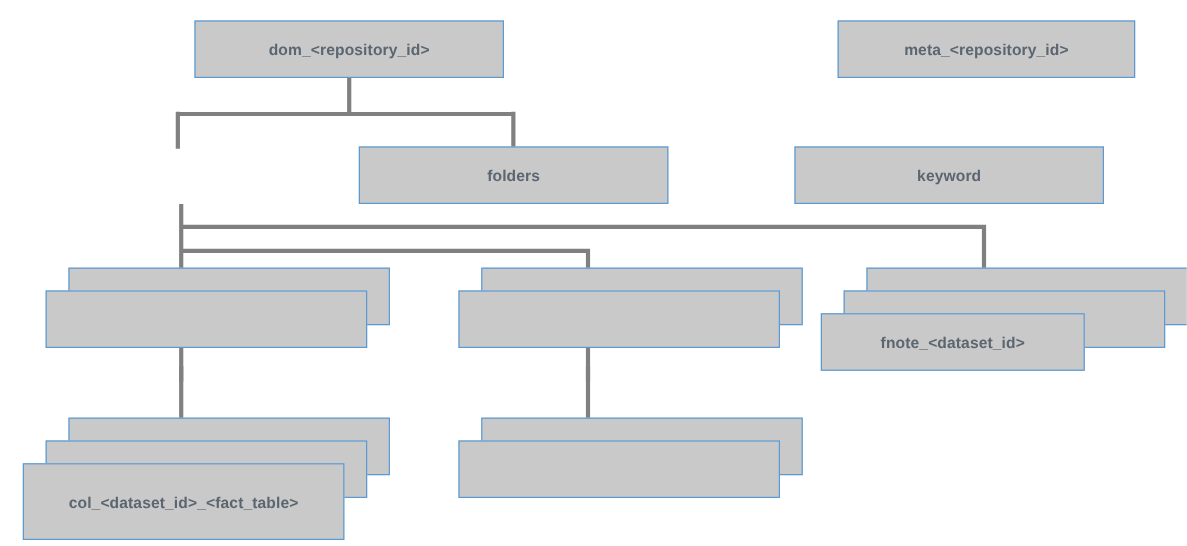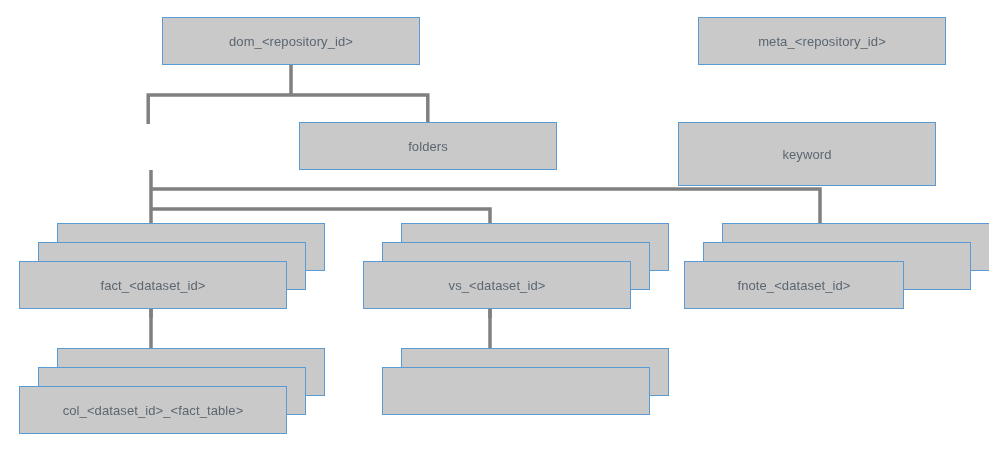--- a/index.html
+++ b/index.html
@@ -28,21 +28,21 @@
     box-sizing: border-box;
     background: #c9c9c9;
     border: 1px solid #5b9bd5;
     display: flex;
     align-items: center;
     justify-content: center;
     z-index: 3;
   }
   .node-label {
     font-size: 13px;
-    font-weight: normal;
+    font-weight: bold;
     color: #5b6670;
     letter-spacing: 0.1px;
     white-space: nowrap;
     text-align: center;
   }
   .stack-back {
     position: absolute;
     box-sizing: border-box;
     background: #c9c9c9;
     border: 1px solid #5b9bd5;
@@ -92,34 +92,28 @@
 
   <div class="node" style="left:698px; top:17px; width:248px; height:48px;">
     <span class="node-label">meta_&lt;repository_id&gt;</span>
   </div>
 
 
   <div class="node" style="left:299px; top:122px; width:258px; height:48px;">
     <span class="node-label">folders</span>
   </div>
 
-  <div class="node" style="left:678px; top:122px; width:258px; height:64px;">
+  <div class="node" style="left:662px; top:122px; width:258px; height:48px;">
     <span class="node-label">keyword</span>
   </div>
 
-  <div class="node" style="left:19px; top:261px; width:268px; height:48px;">
-    <span class="node-label">fact_&lt;dataset_id&gt;</span>
-  </div>
 
-  <div class="node" style="left:363px; top:261px; width:268px; height:48px;">
-    <span class="node-label">vs_&lt;dataset_id&gt;</span>
-  </div>
 
   <div class="node" style="left:684px; top:261px; width:220px; height:48px;">
     <span class="node-label">fnote_&lt;dataset_id&gt;</span>
   </div>
 
-  <div class="node" style="left:19px; top:386px; width:268px; height:48px;">
+  <div class="node" style="left:19px; top:386px; width:268px; height:64px;">
     <span class="node-label">col_&lt;dataset_id&gt;_&lt;fact_table&gt;</span>
   </div>
 
 
 </div>
 
 </body></html>

